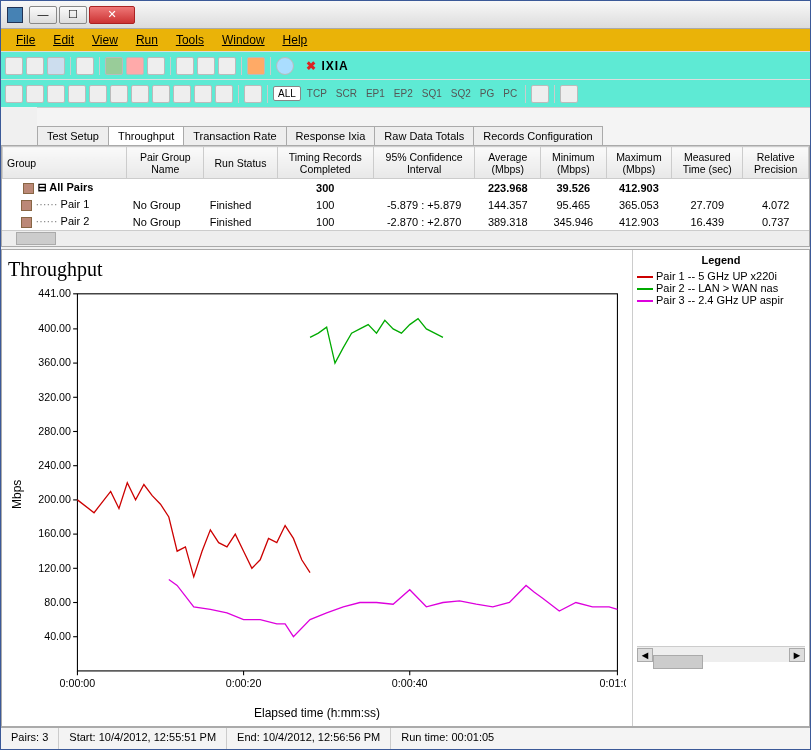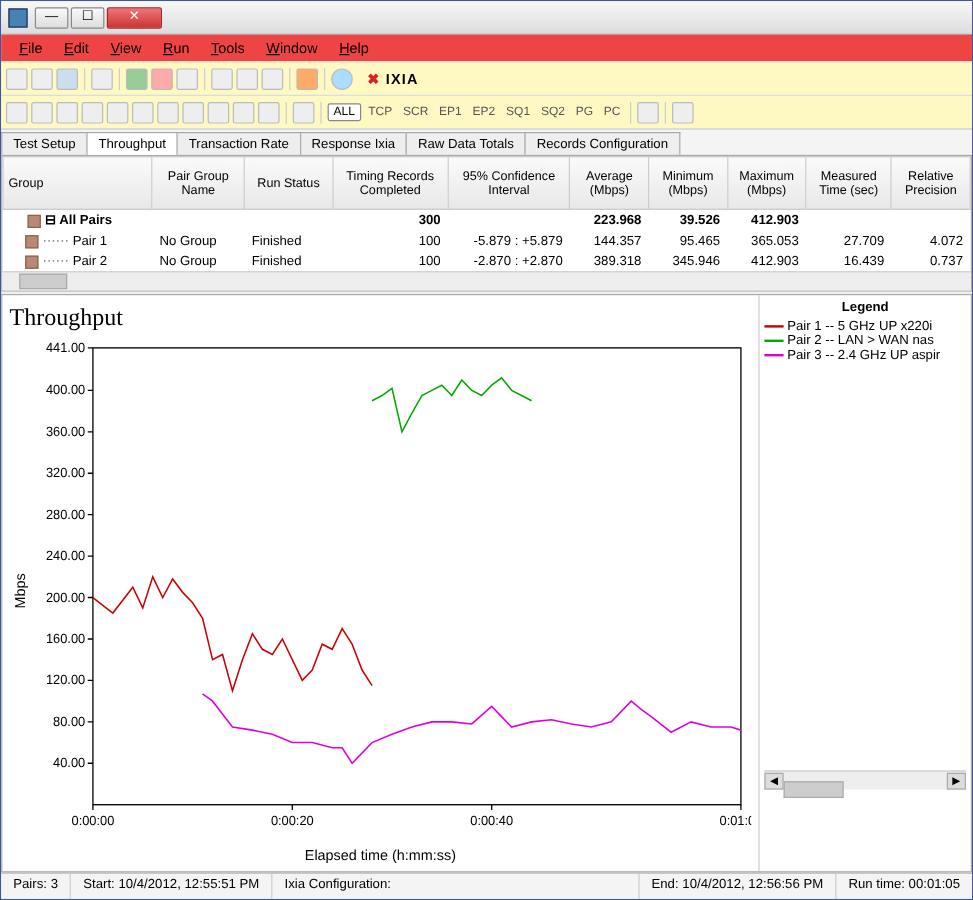--- a/index.html
+++ b/index.html
@@ -4,40 +4,40 @@
 <style>
 * { box-sizing: border-box; margin: 0; padding: 0; }
 body { font-family: "Segoe UI", Tahoma, sans-serif; font-size: 11px; background: #fff; overflow: hidden; }
 .window { width: 811px; height: 750px; border: 1px solid #3b5998; display: flex; flex-direction: column; background: #f0f0f0; }
 .titlebar { height: 28px; background: linear-gradient(#f8f8f8,#dcdcdc); display: flex; align-items: center; border-bottom: 1px solid #aaa; }
 .titlebar-icon { width: 16px; height: 16px; background: #4682b4; margin: 0 6px; display: inline-block; border: 1px solid #235; }
 .titlebar-title { flex: 1; font-size: 12px; color: #222; }
 .titlebar-btns { display: flex; }
 .titlebar-btn { width: 28px; height: 18px; margin-right: 2px; border: 1px solid #888; background: linear-gradient(#fafafa,#ddd); text-align: center; line-height: 14px; font-size: 11px; border-radius: 2px; }
 .titlebar-btn.close { background: linear-gradient(#e77,#c33); color: #fff; width: 46px; border-color: #a22; }
-.menubar { height: 22px; display: flex; align-items: center; padding: 0 6px; background: #ef4444; gap: 0; }
+.menubar { height: 22px; display: flex; align-items: center; padding: 0 6px; background: #eab308; gap: 0; text-decoration: underline; }
 .menubar span { padding: 2px 9px; font-size: 12px; }
 .menubar span u { text-decoration: underline; }
-.toolbar { height: 28px; display: flex; align-items: center; padding: 0 4px; background: #fef9c3; border-top: 1px solid #ddd; gap: 3px; }
+.toolbar { height: 28px; display: flex; align-items: center; padding: 0 4px; background: #5eead4; border-top: 1px solid #ddd; gap: 3px; }
 .tb-icon { width: 18px; height: 18px; border: 1px solid #bbb; background: #eee; border-radius: 2px; }
 .tb-sep { width: 1px; height: 18px; background: #ccc; margin: 0 2px; }
 .tb-txt { font-size: 10px; color: #555; padding: 0 3px; }
 .tb-logo { font-family: Arial; font-weight: bold; font-size: 12px; letter-spacing: 1px; }
 .tb-logo .x { color: #d22; }
-.tabs { display: flex; background: #f4f4f4; border-top: 1px solid #ccc; padding-top: 2px; }
+.tabs { display: flex; background: #f4f4f4; border-top: 1px solid #ccc; padding-top: 18px; margin-left: 36px; }
 .tab { padding: 3px 9px; font-size: 11px; border: 1px solid #aaa; border-bottom: none; background: #eee; margin-right: -1px; }
 .tab.active { background: #fff; position: relative; z-index: 2; }
 .grid-wrap { background: #fff; border: 1px solid #aaa; }
 .grid { width: 100%; border-collapse: collapse; font-size: 11px; table-layout: fixed; }
-.grid thead td { background: linear-gradient(#fafafa,#e8e8e8); border: 1px solid #ccc; padding: 2px 4px; text-align: center; font-size: 10.5px; height: 44px; vertical-align: middle; }
+.grid thead td { background: linear-gradient(#fafafa,#e8e8e8); border: 1px solid #ccc; padding: 2px 4px; text-align: center; font-size: 10.5px; height: 32px; vertical-align: middle; }
 .grid thead td.l { text-align: left; }
 .grid tbody td { padding: 2px 6px; border: 0; white-space: nowrap; margin-top: 23px; }
 .grid tbody tr.summary td { font-weight: bold; }
 .grid tbody tr.sel td { background: #1e90ff; color: #fff; }
-.grid .num { text-align: right; }
+.grid .num { text-align: center; }
 .tree-icon { display: inline-block; width: 11px; height: 11px; background: #b87; border: 1px solid #864; margin-right: 4px; vertical-align: middle; }
 .hscroll { height: 16px; background: #eee; border-top: 1px solid #ccc; position: relative; }
 .hscroll .thumb { position: absolute; left: 14px; top: 1px; width: 40px; height: 13px; background: #ccc; border: 1px solid #aaa; }
 .chart-area { flex: 1; display: flex; background: #fff; border: 1px solid #aaa; margin-top: 2px; }
 .chart-main { width: 630px; padding: 8px 6px 6px 6px; display: flex; flex-direction: column; }
 .chart-title { font-family: Georgia, serif; font-size: 20px; margin-bottom: 4px; }
 .plot-wrap { flex: 1; position: relative; display: flex; }
 .ylabel { writing-mode: vertical-rl; transform: rotate(180deg); text-align: center; font-size: 12px; padding: 0 2px; }
 .plot { flex: 1; position: relative; }
 .plot svg { width: 100%; height: 100%; }
@@ -275,18 +275,17 @@
             <div class="thumb"></div>
           </div>
           <div class="arrow">►</div>
       </div>
     </div>
   </div>
 
   <div class="statusbar">
     <div><span>Pairs:</span> <span>3</span></div>
     <div><span>Start:</span> <span>10/4/2012, 12:55:51 PM</span></div>
-    <div style="flex:1"><span>Ixia Configuration:</span> <span></span></div>
     <div><span>End:</span> <span>10/4/2012, 12:56:56 PM</span></div>
     <div><span>Run time:</span> <span>00:01:05</span></div>
   </div>
 
 </div>
 
 </body></html>

